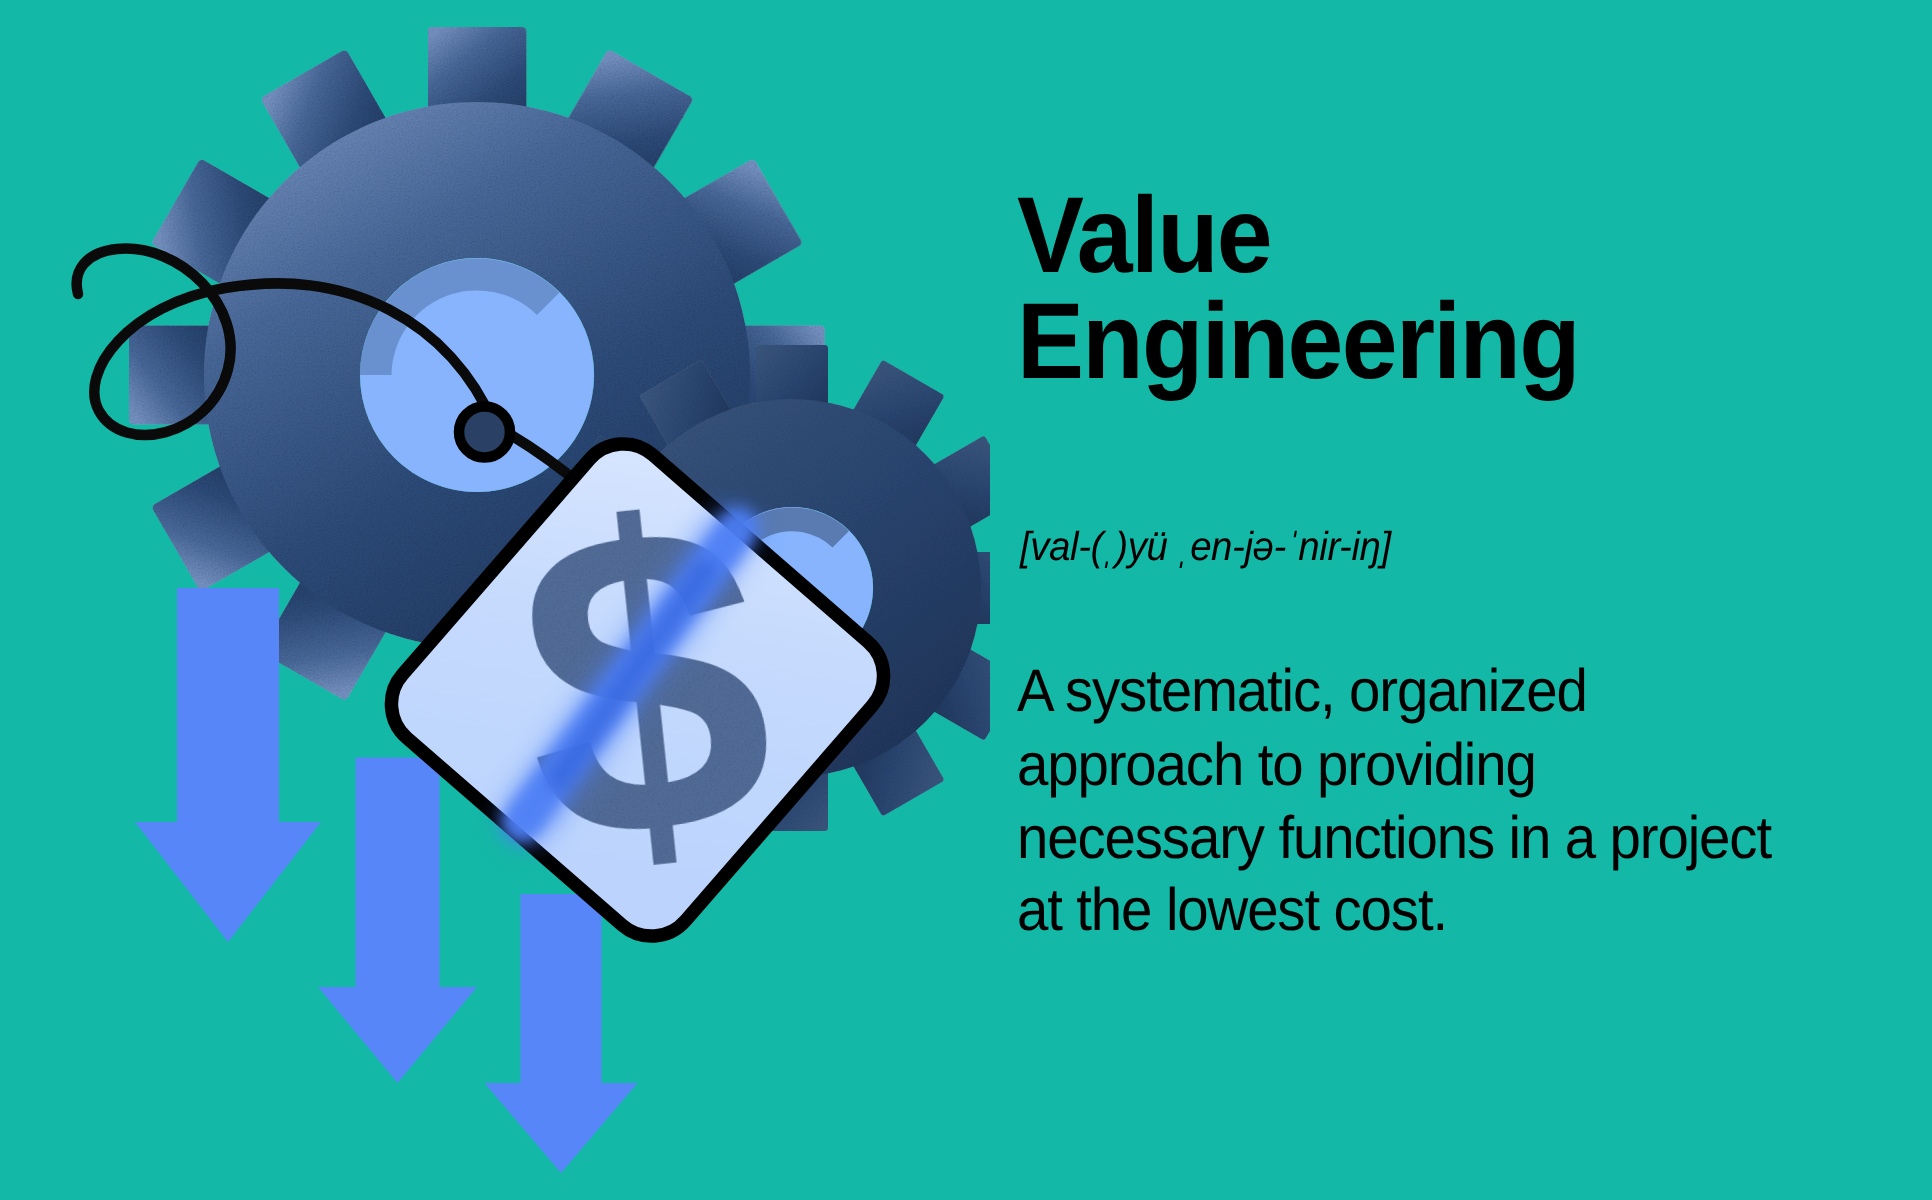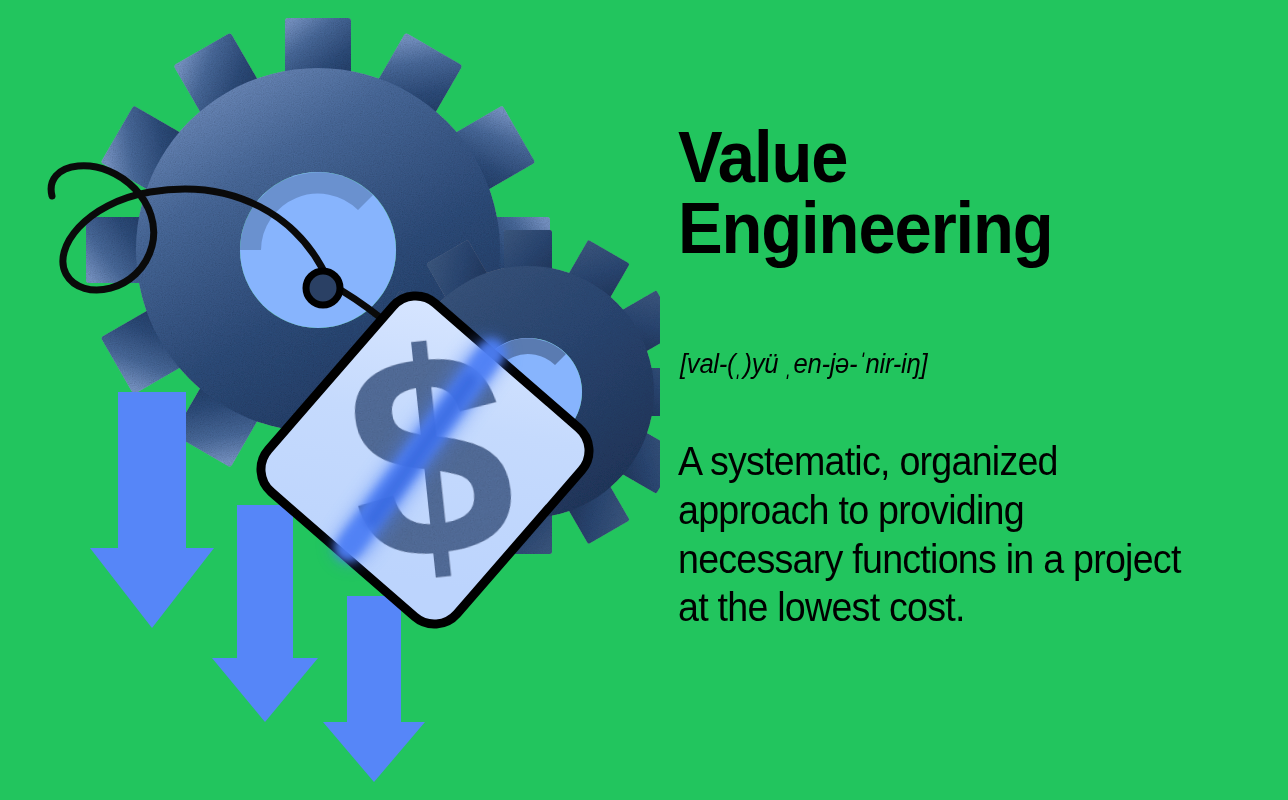--- a/index.html
+++ b/index.html
@@ -7,21 +7,21 @@
     padding: 0;
     background: #87b4fd;
   }
   body {
     font-family: "Liberation Sans", sans-serif;
   }
   .canvas {
     position: relative;
     width: 1288px;
     height: 800px;
-    background: #22c55e;
+    background: #14b8a6;
     overflow: hidden;
   }
 
   
   .illustration {
     position: absolute;
     left: 0;
     top: 0;
     width: 660px;
     height: 800px;

